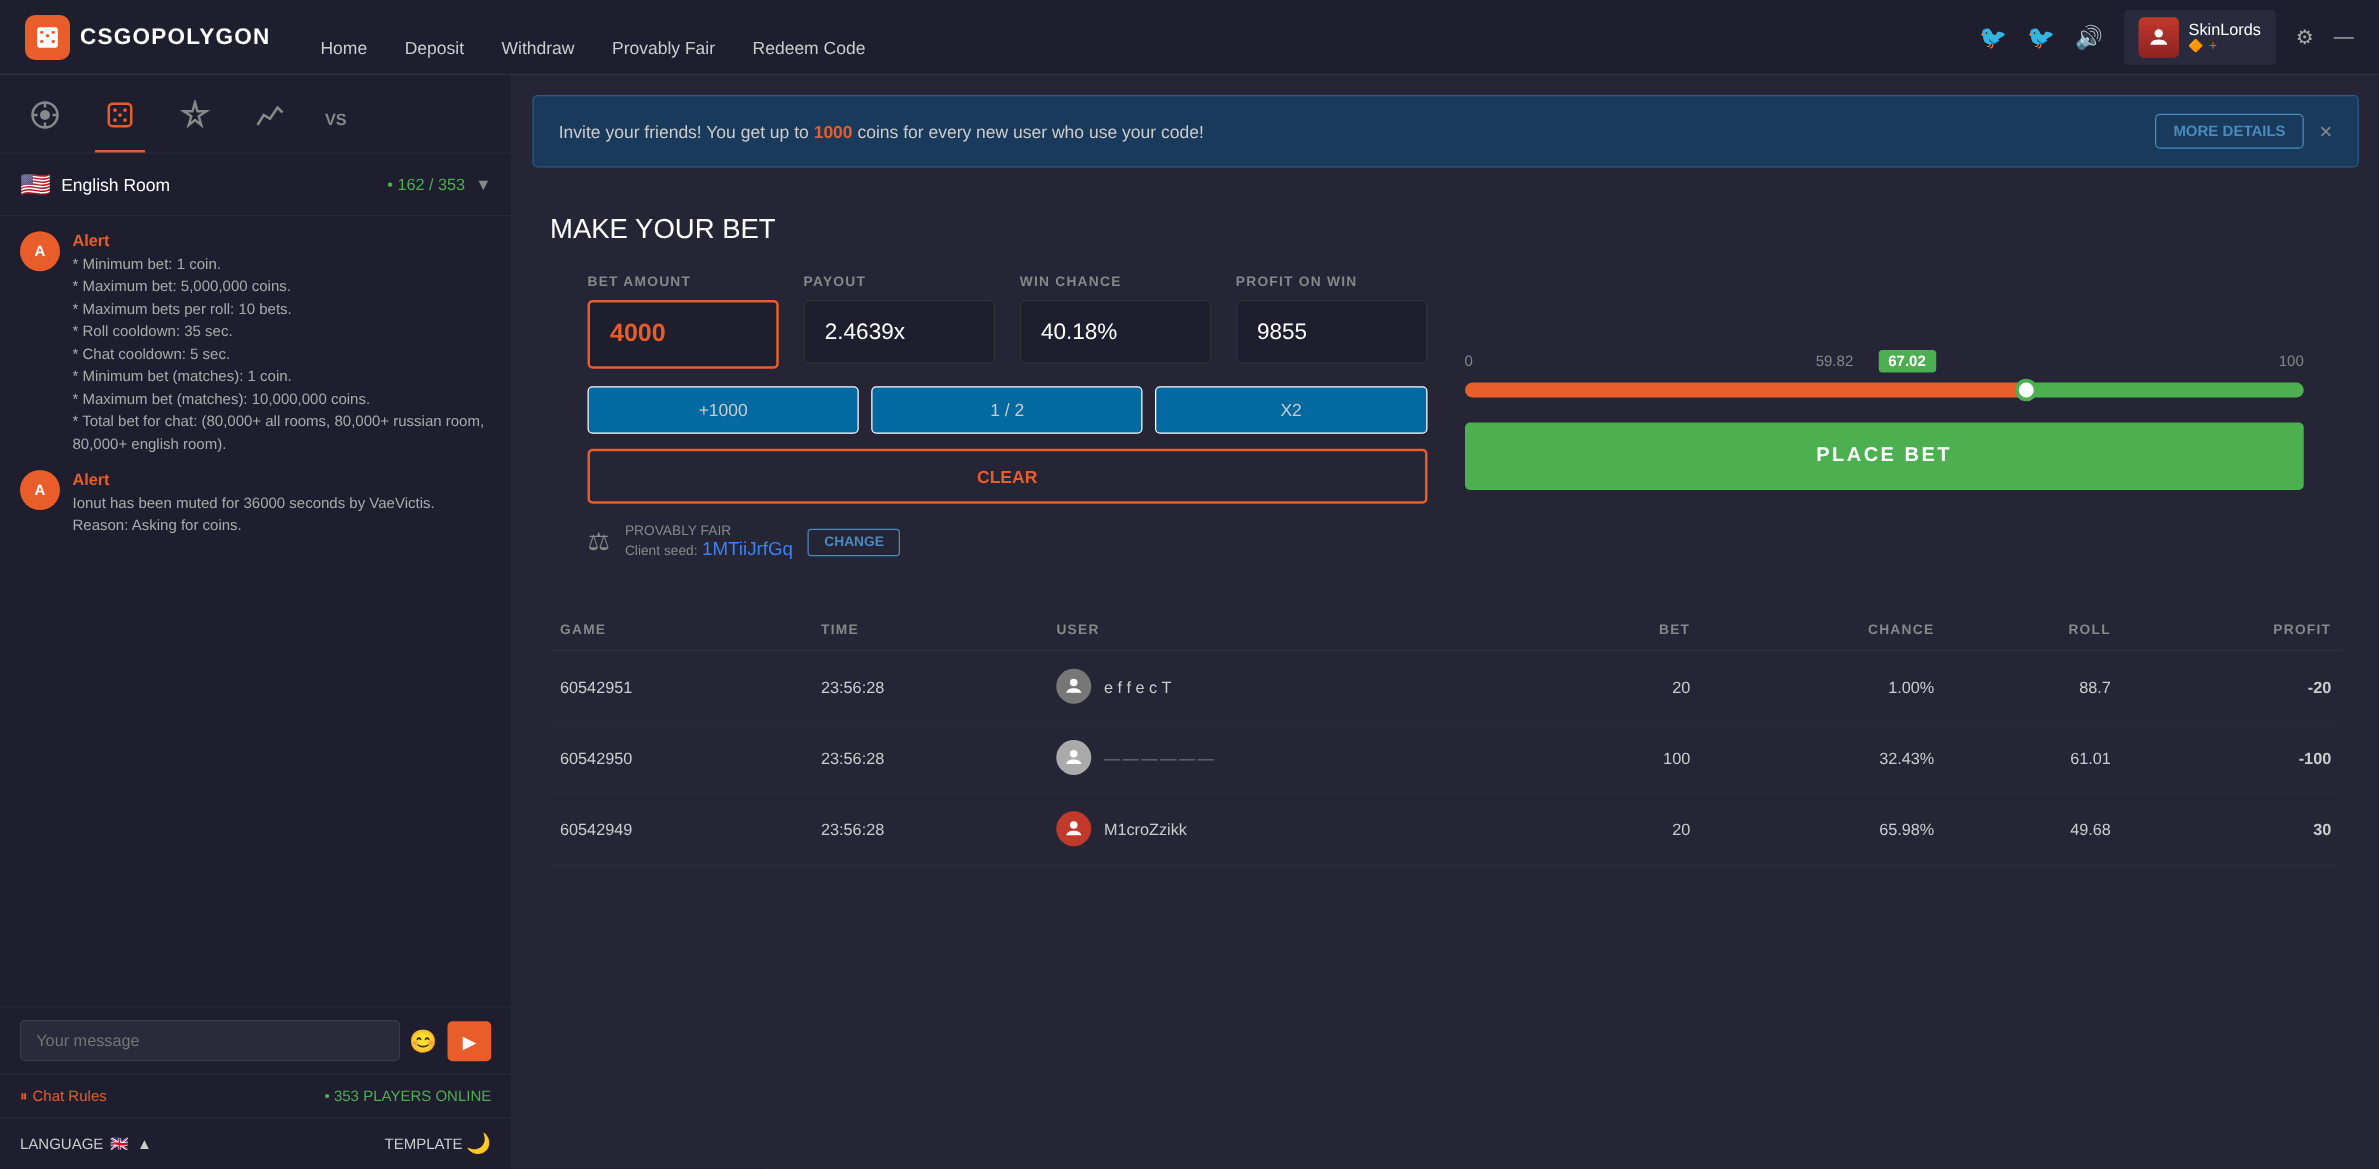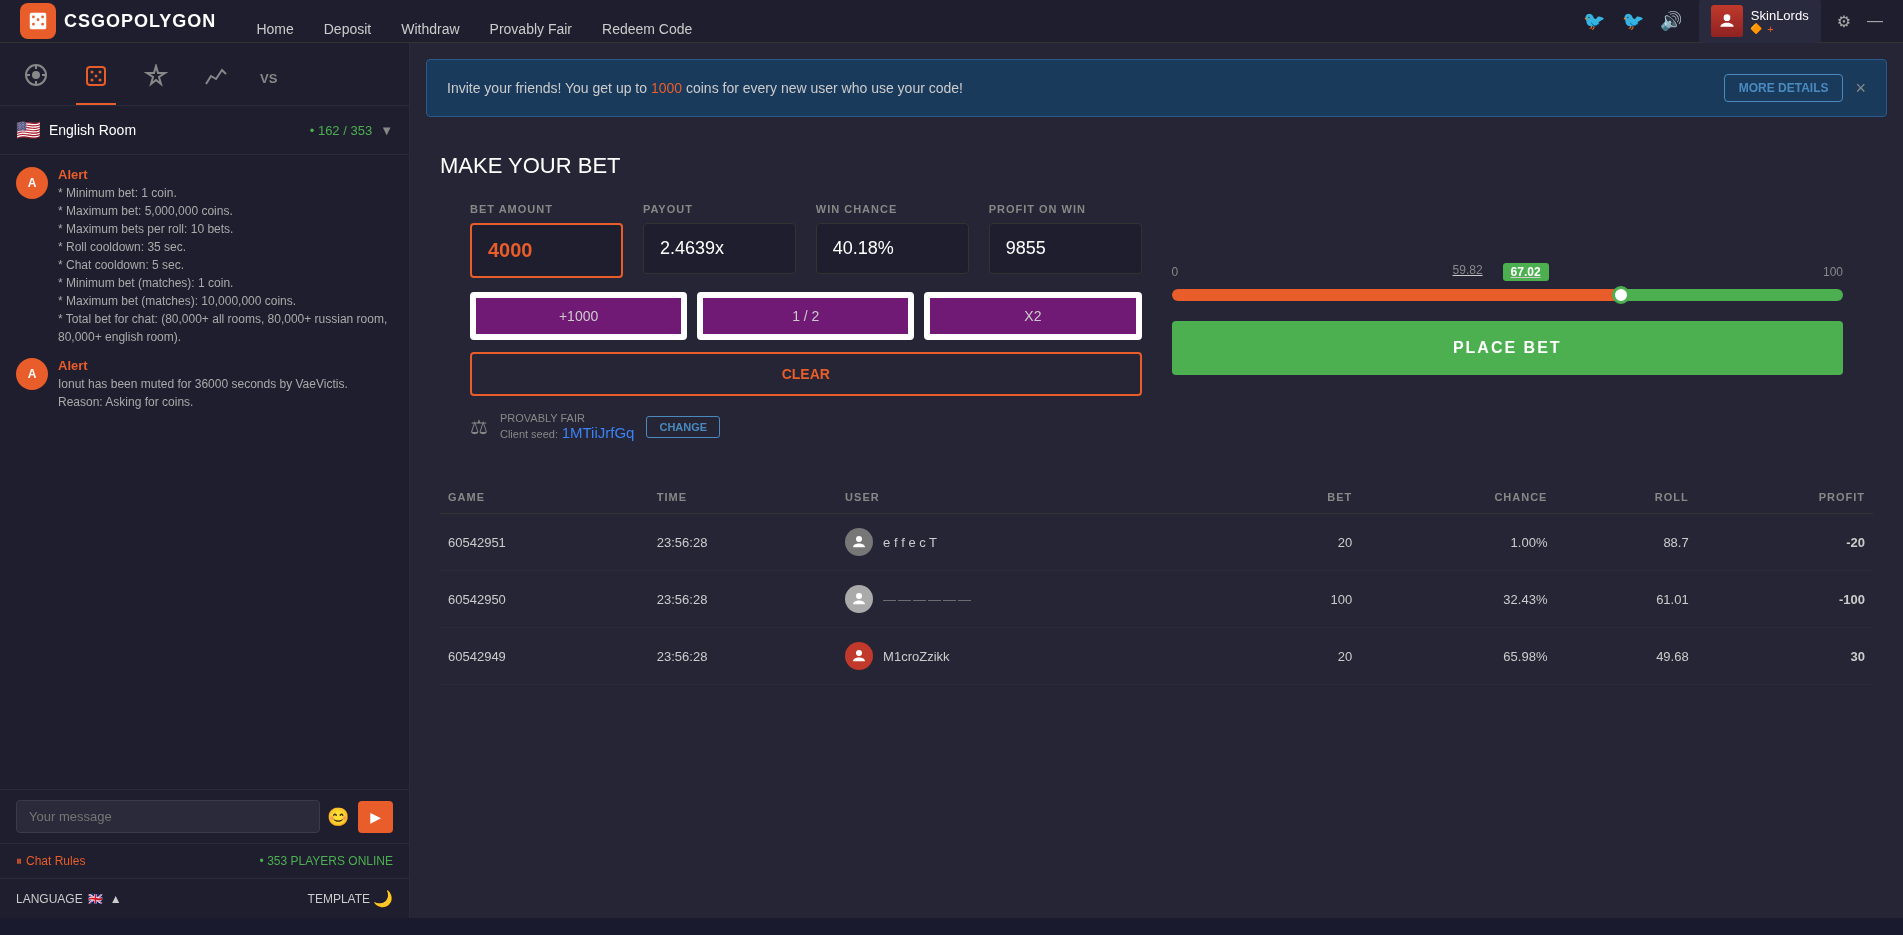--- a/index.html
+++ b/index.html
@@ -4,21 +4,21 @@
   <style>
     * { box-sizing: border-box; margin: 0; padding: 0; }
     body { background: #1a1a2e; color: #ccc; font-family: 'Arial', sans-serif; font-size: 13px; min-width: 1903px; }
 
     
     .topnav {
       background: #1e1e2e;
       display: flex;
       align-items: center;
       padding: 0 20px;
-      height: 43px;
+      height: 60px;
       border-bottom: 1px solid #333;
     }
     .topnav-logo {
       display: flex;
       align-items: center;
       gap: 8px;
       margin-right: 40px;
     }
     .logo-icon {
       width: 36px; height: 36px;
@@ -163,21 +163,21 @@
       background: #1a3a5c;
       border: 1px solid #2a5a8c;
       margin: 16px;
       padding: 14px 20px;
       border-radius: 4px;
       display: flex;
       align-items: center;
       justify-content: space-between;
     }
     .banner-text { color: #ccc; font-size: 14px; }
-    .banner-highlight { color: #e85d2a; font-weight: normal; }
+    .banner-highlight { color: #e85d2a; font-weight: bold; }
     .banner-right { display: flex; align-items: center; gap: 12px; }
     .banner-btn {
       background: transparent;
       border: 1px solid #4a8abf;
       color: #4a8abf;
       padding: 6px 14px;
       border-radius: 4px;
       cursor: pointer;
       font-size: 12px;
       font-weight: bold;
@@ -202,22 +202,22 @@
     .bet-display {
       background: #1e1e2e;
       border: 1px solid #333;
       border-radius: 4px;
       padding: 14px 16px;
       color: #fff;
       font-size: 18px;
       width: 100%;
     }
     .bet-action-btn {
-      background: #701a75;
-      border: 6px solid #ffffff;
+      background: #0369a1;
+      border: 1px solid #ffffff;
       color: #ccc;
       padding: 10px 20px;
       border-radius: 4px;
       cursor: pointer;
       font-size: 14px;
       flex: 1;
     }
     .bet-clear-btn {
       background: transparent;
       border: 2px solid #e85d2a;
@@ -543,21 +543,21 @@
             <button class="provably-fair-change-btn">CHANGE</button>
           </div>
         </div>
 
         <div class="bet-form-right">
           <div style="height:60px;"></div>
 
           
           <div class="slider-labels">
             <span class="slider-min">0</span>
-            <div style="display:flex;align-items:flex-start;gap:16px;text-decoration:underline;">
+            <div style="display:flex;align-items:center;gap:16px;">
               <span class="slider-current">59.82</span>
               <span class="slider-value-badge">67.02</span>
             </div>
             <span class="slider-max">100</span>
           </div>
 
           
           <div class="slider-track" style="background:#333;height:12px;border-radius:6px;position:relative;margin-bottom:20px;">
             <div class="slider-fill-red" style="width:67%;background:#e85d2a;height:100%;position:absolute;left:0;top:0;border-radius:6px 0 0 6px;"></div>
             <div class="slider-fill-green" style="background:#4caf50;height:100%;position:absolute;left:67%;right:0;top:0;border-radius:0 6px 6px 0;"></div>

